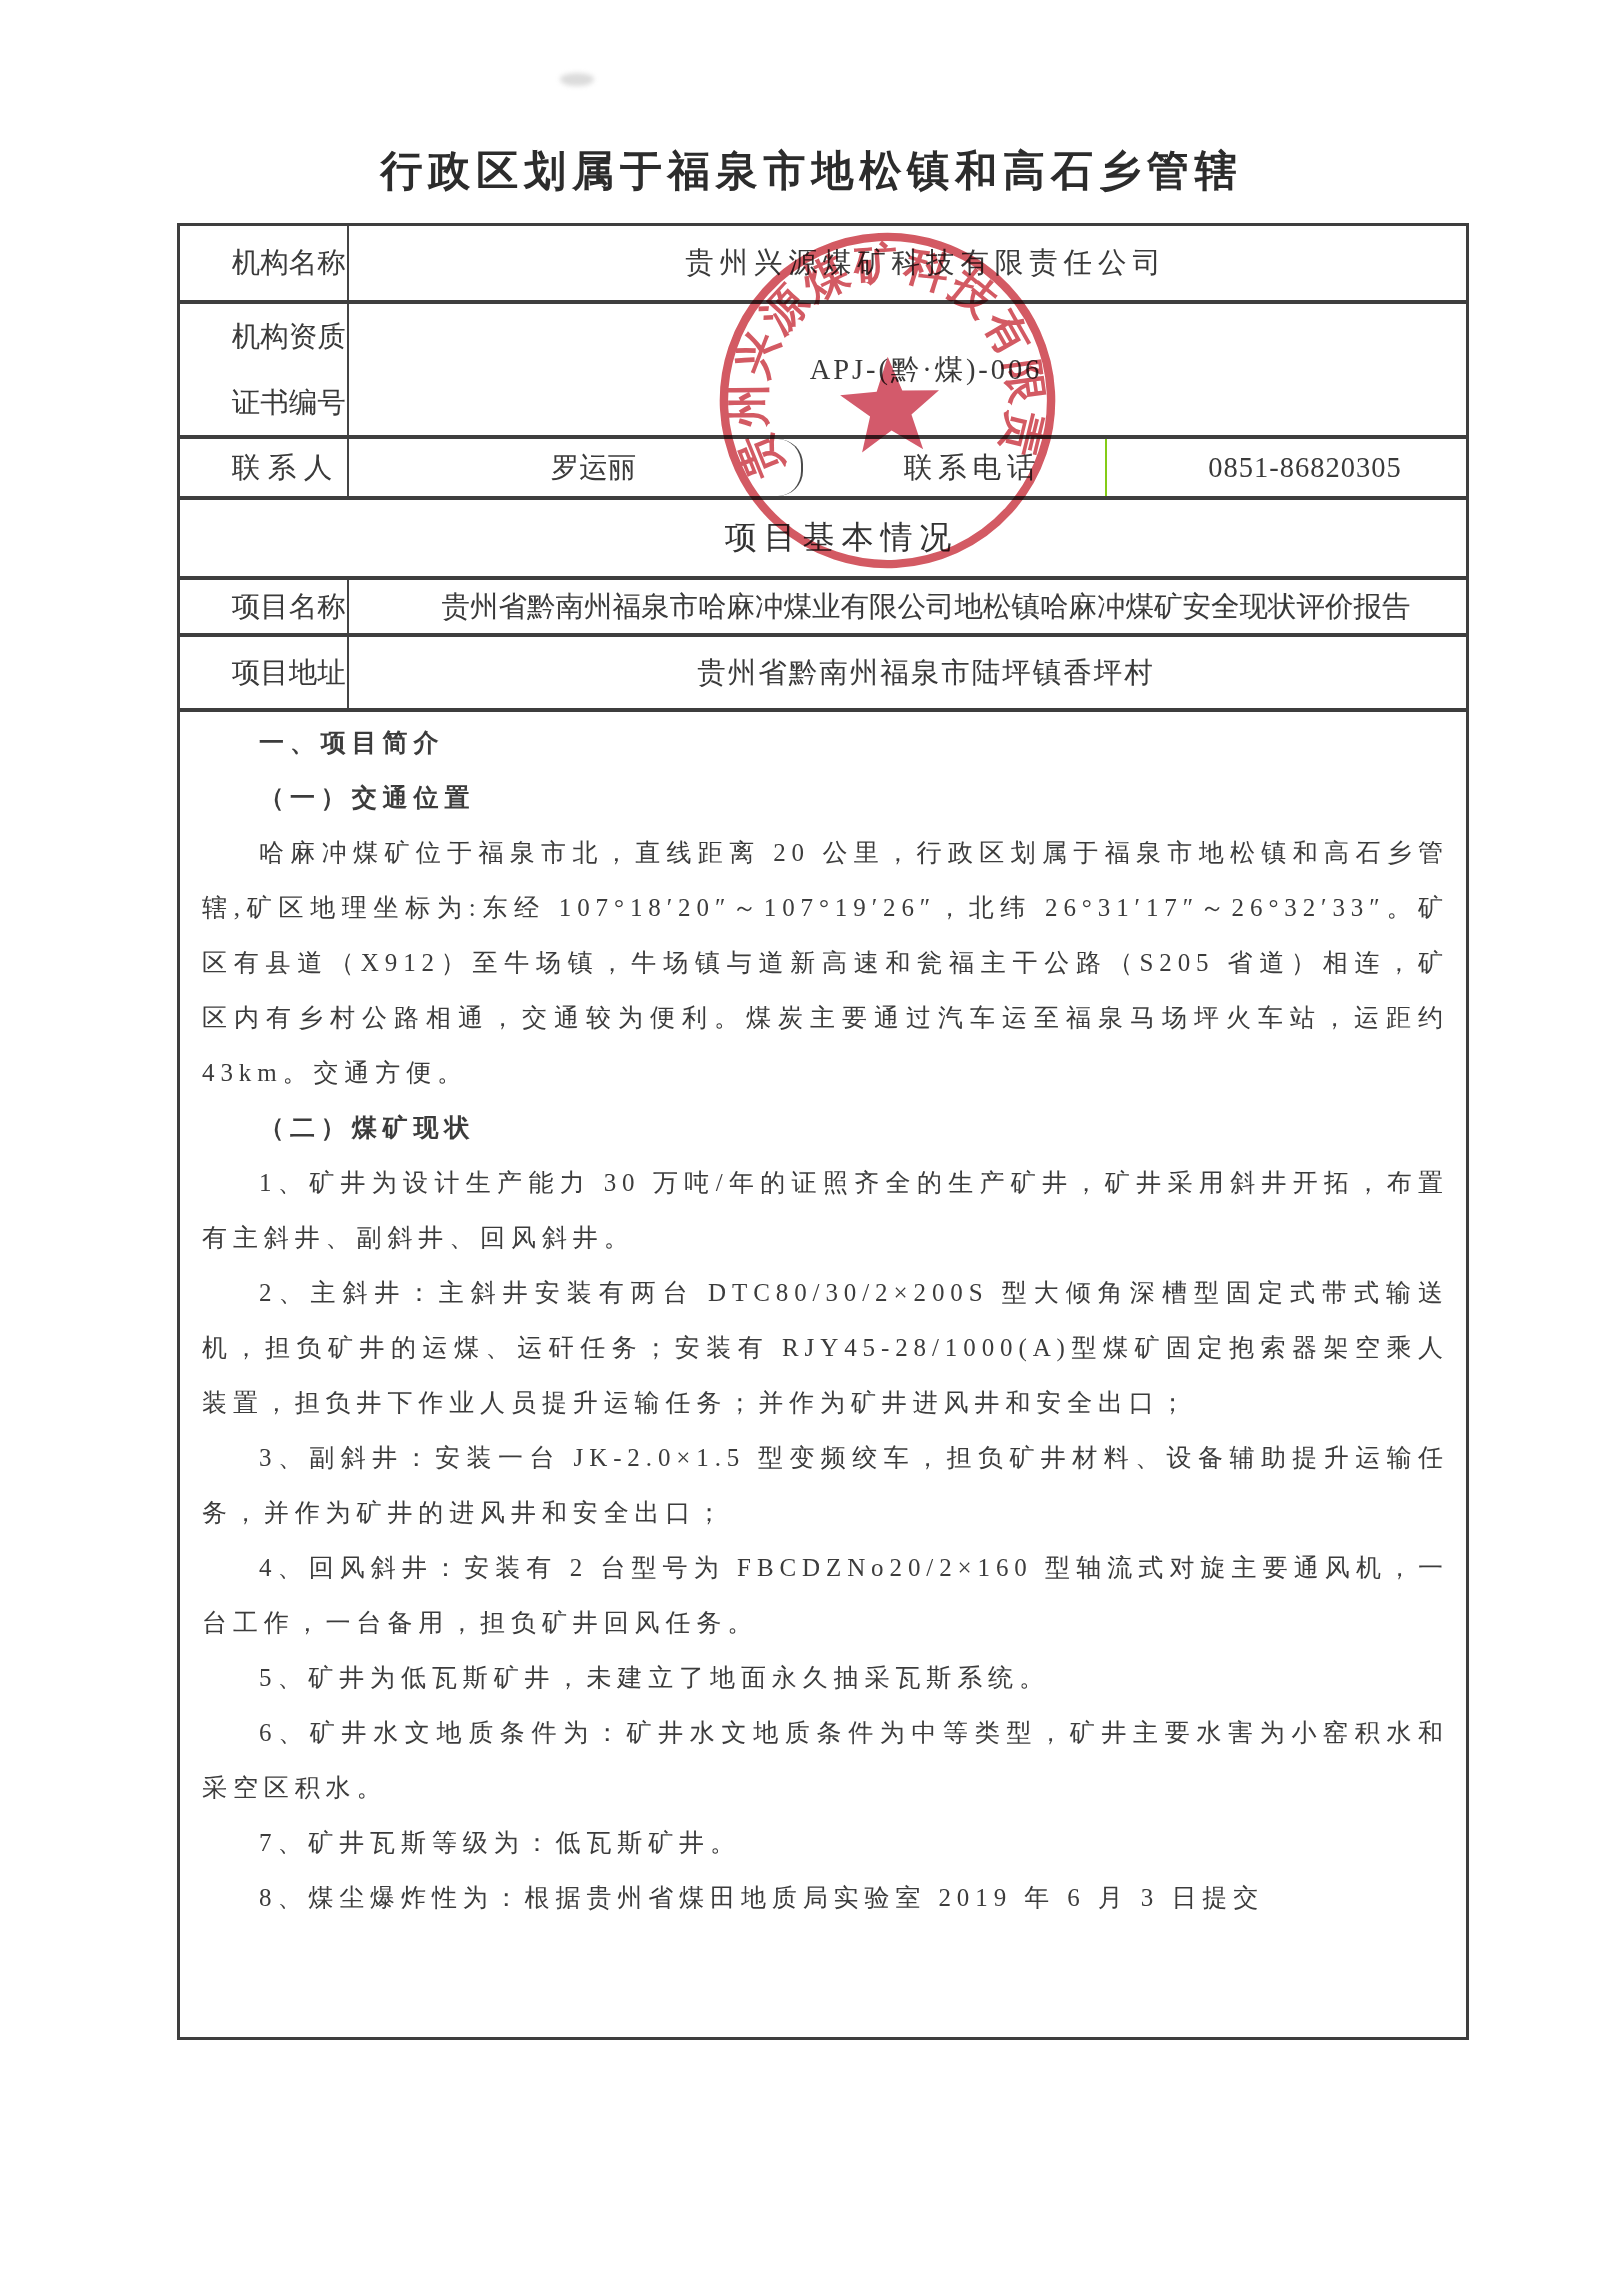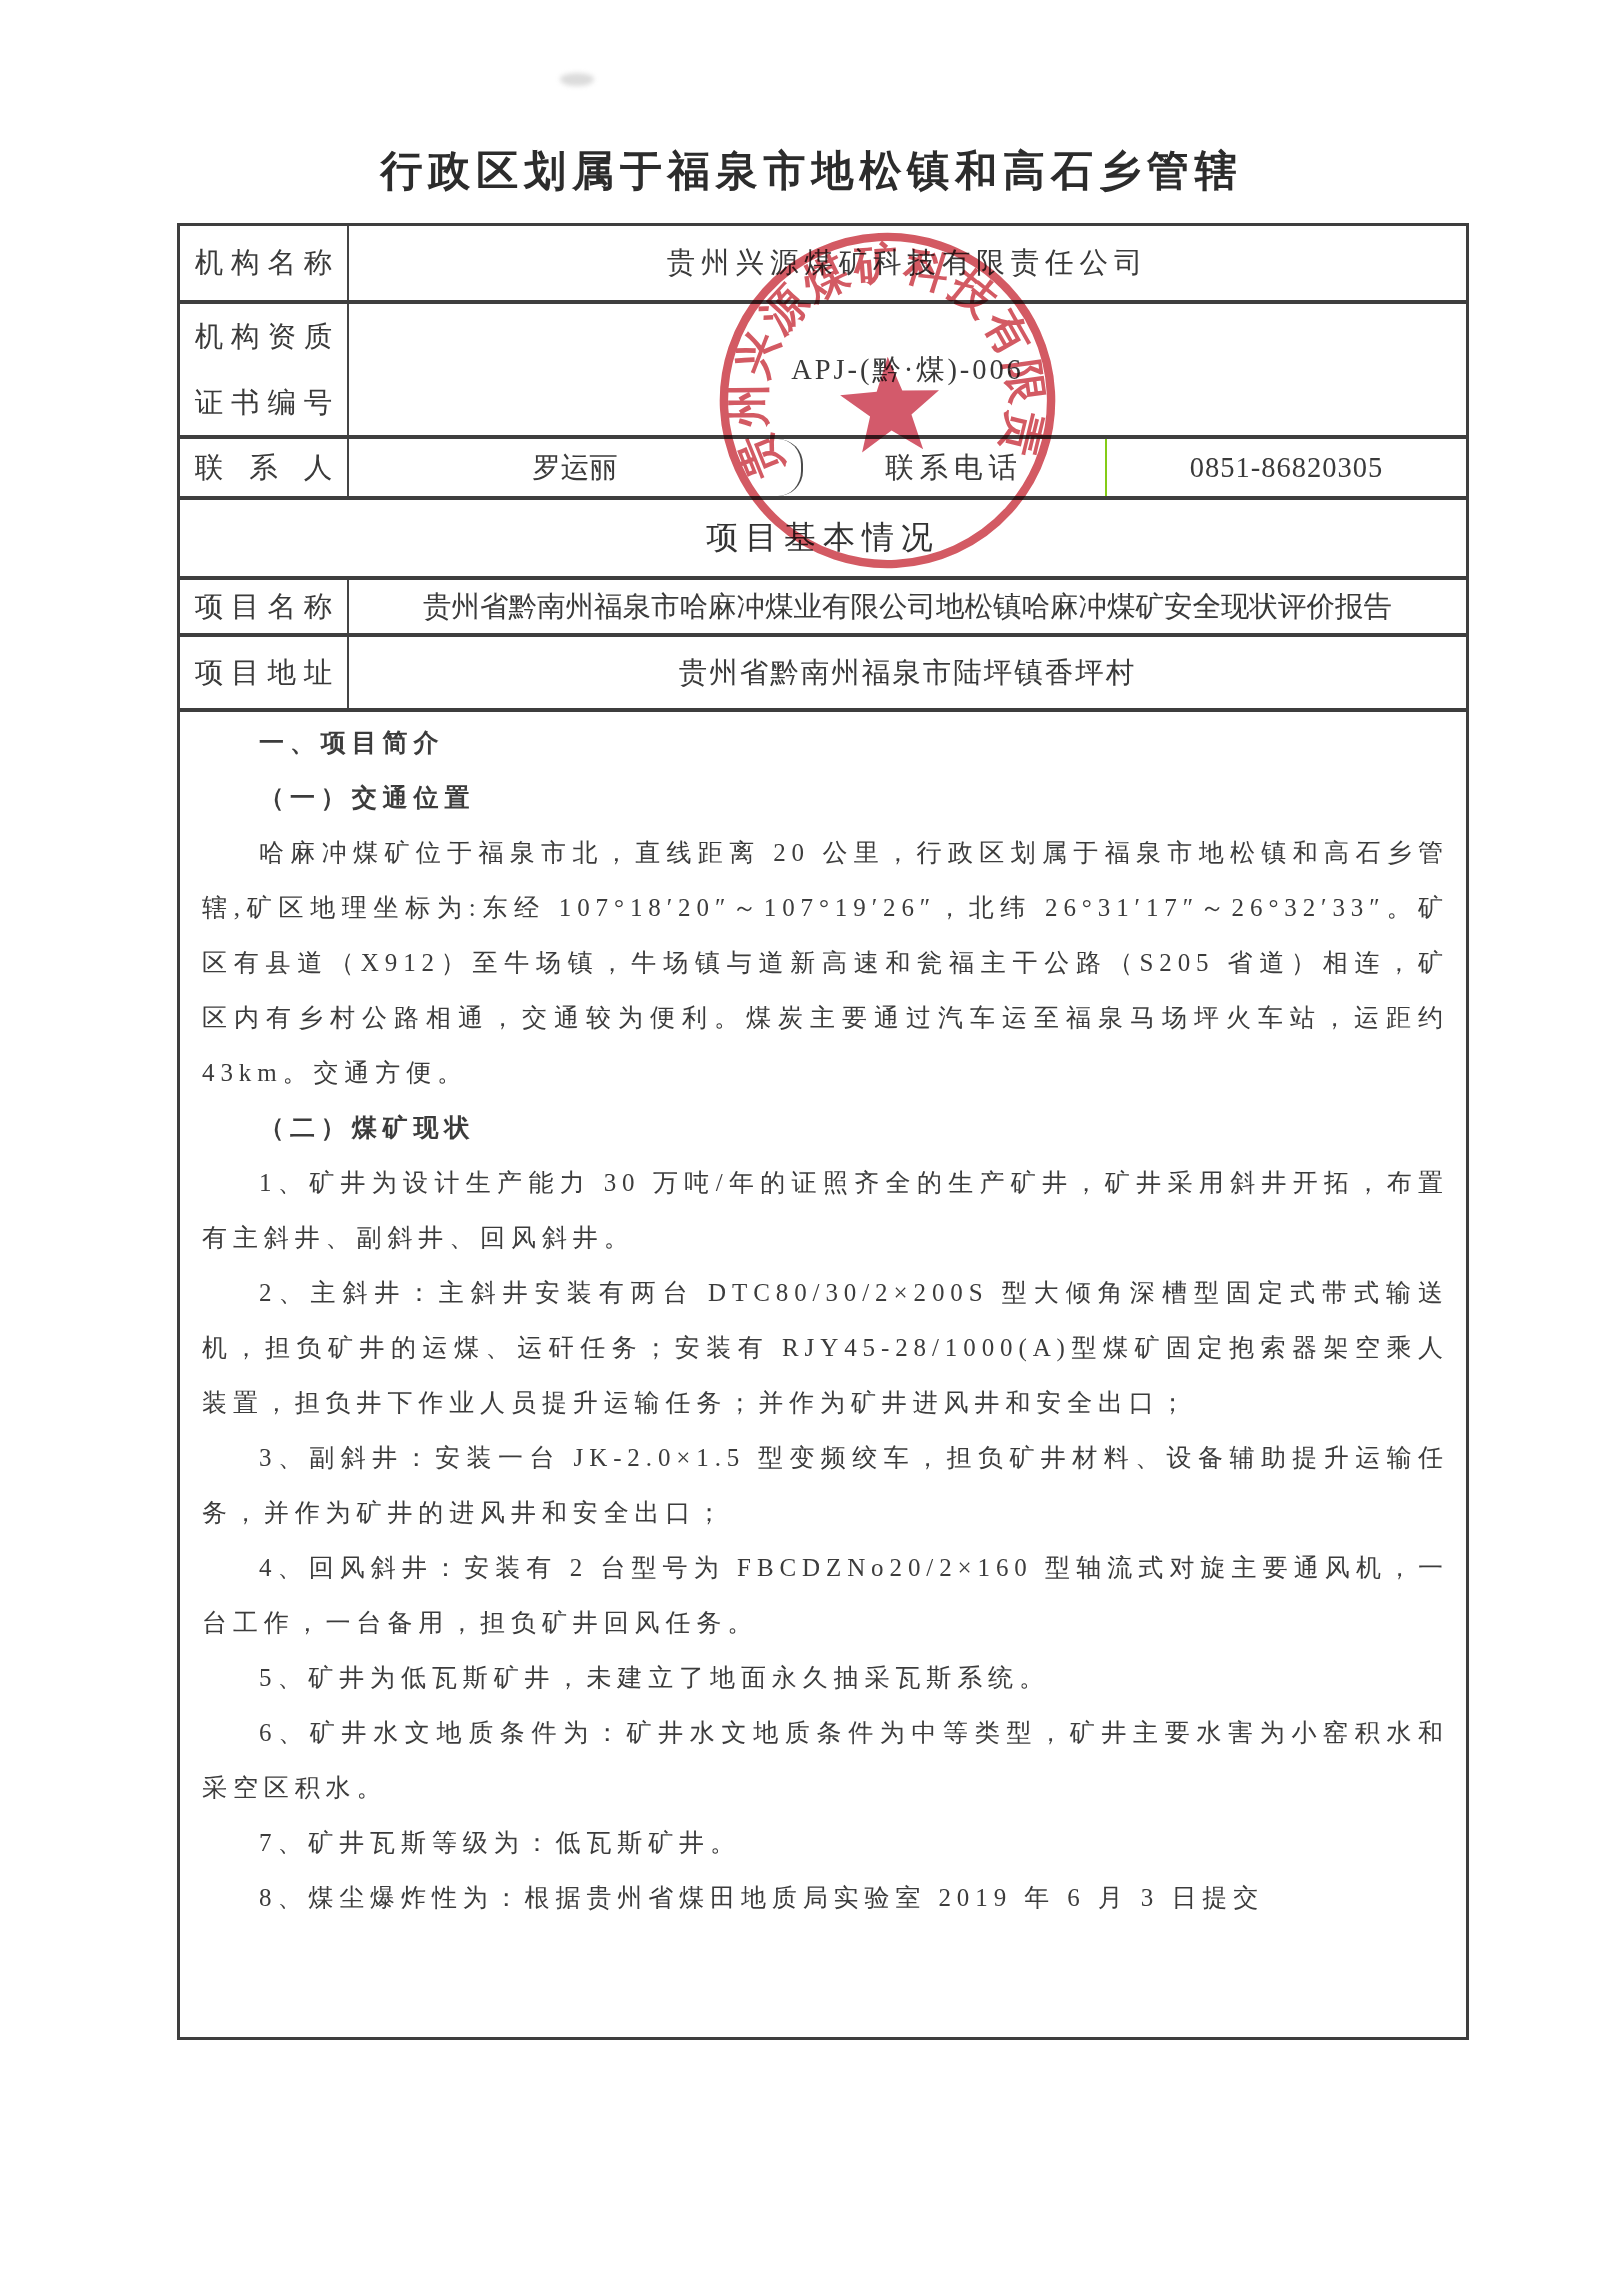--- a/index.html
+++ b/index.html
@@ -17,21 +17,21 @@
     position:absolute;left:560px;top:73px;width:34px;height:12.8px;border-radius:50%;
     background:#9a9a9a;opacity:.35;filter:blur(2.9px);
   }
   
   .doc-table{
     position:absolute;left:177px;top:223px;width:1286px;
     border:3.4px solid #3e3e3e;box-sizing:content-box;background:transparent;
   }
   .row{display:flex;border-bottom:4.4px solid #3e3e3e;box-sizing:content-box;}
   .row:last-child{border-bottom:none;}
-  .cell{box-sizing:border-box;}
+  .cell{box-sizing:border-box;padding-left:37px;}
   .label-cell{
     width:169px;flex:0 0 169px;border-right:2.5px solid #444444;
     display:flex;flex-direction:column;justify-content:center;
     font-size:28.5px;color:#3a3a3a;
   }
   .lab-line{
     padding:0 14.7px;white-space:nowrap;
     text-align:justify;text-align-last:justify;line-height:64px;
   }
   .lab-line.center-last{text-align-last:center;}

